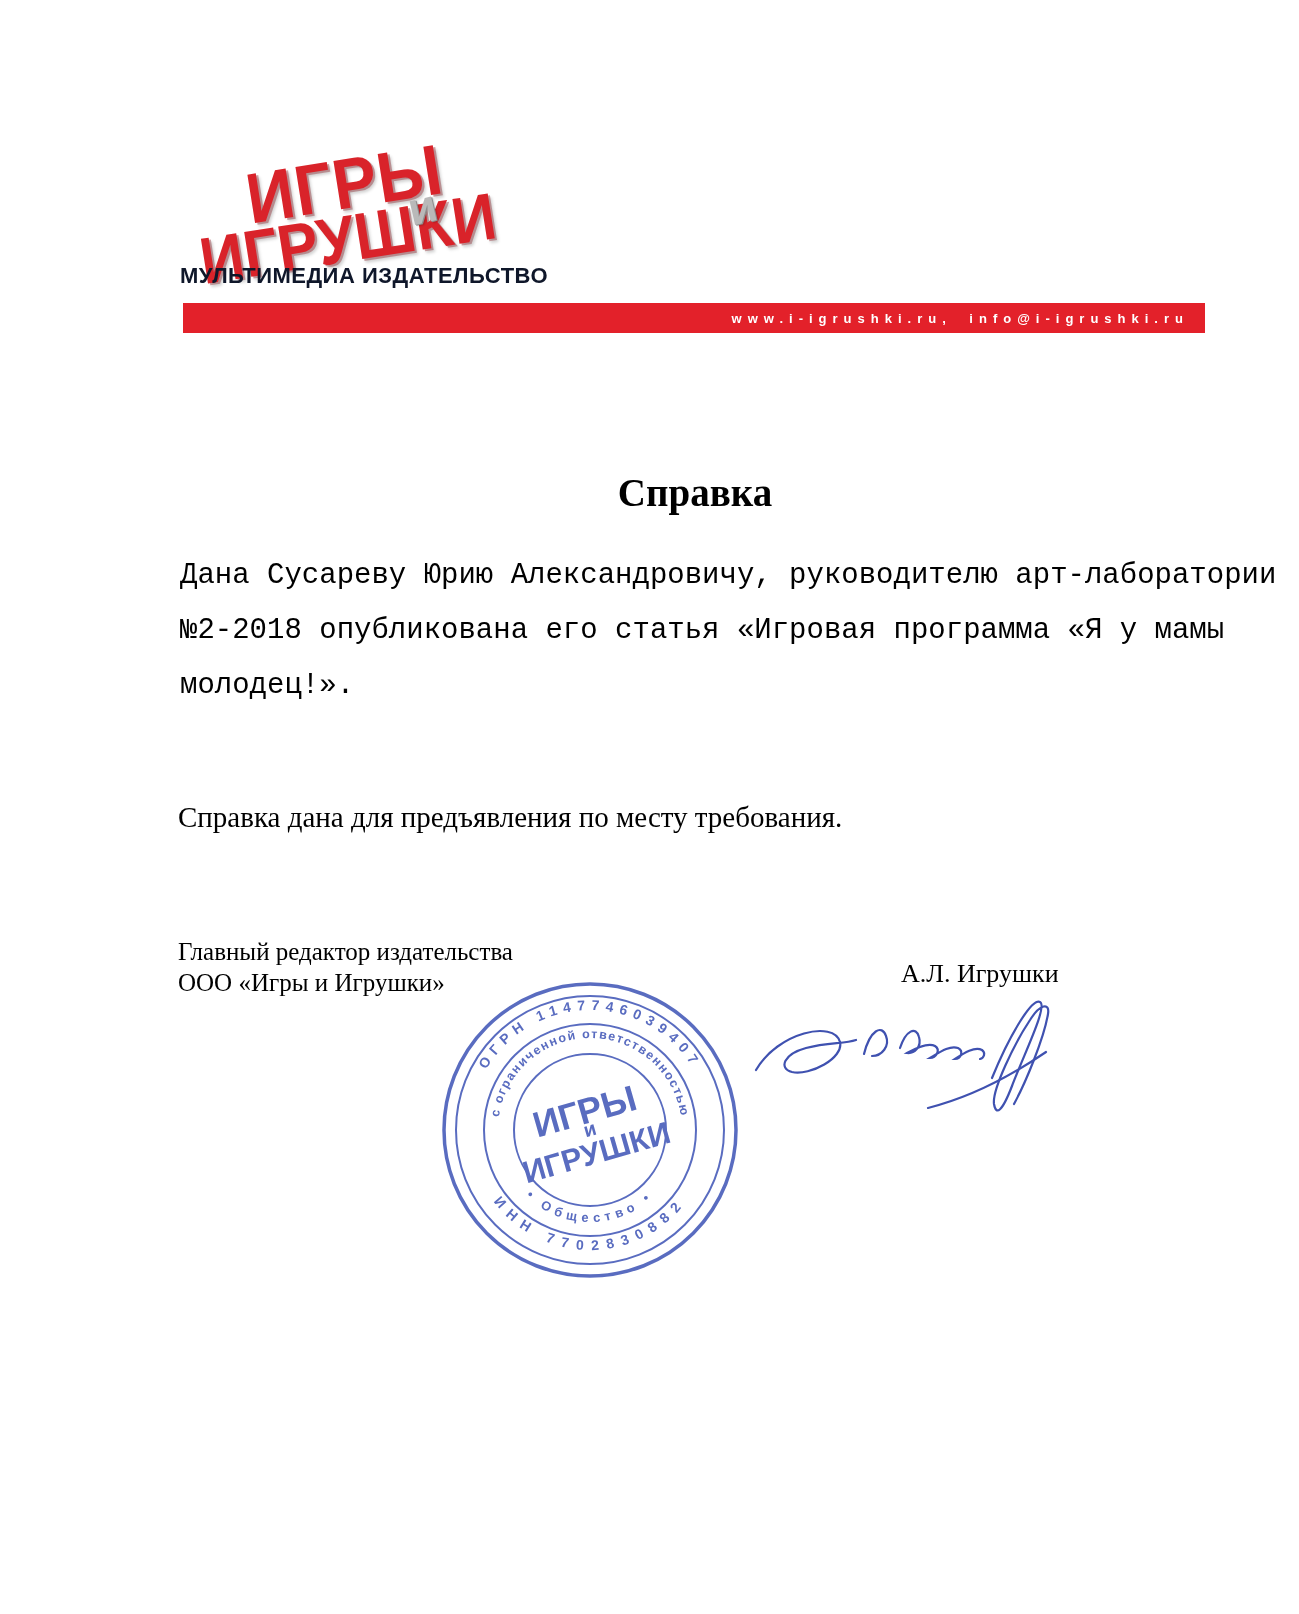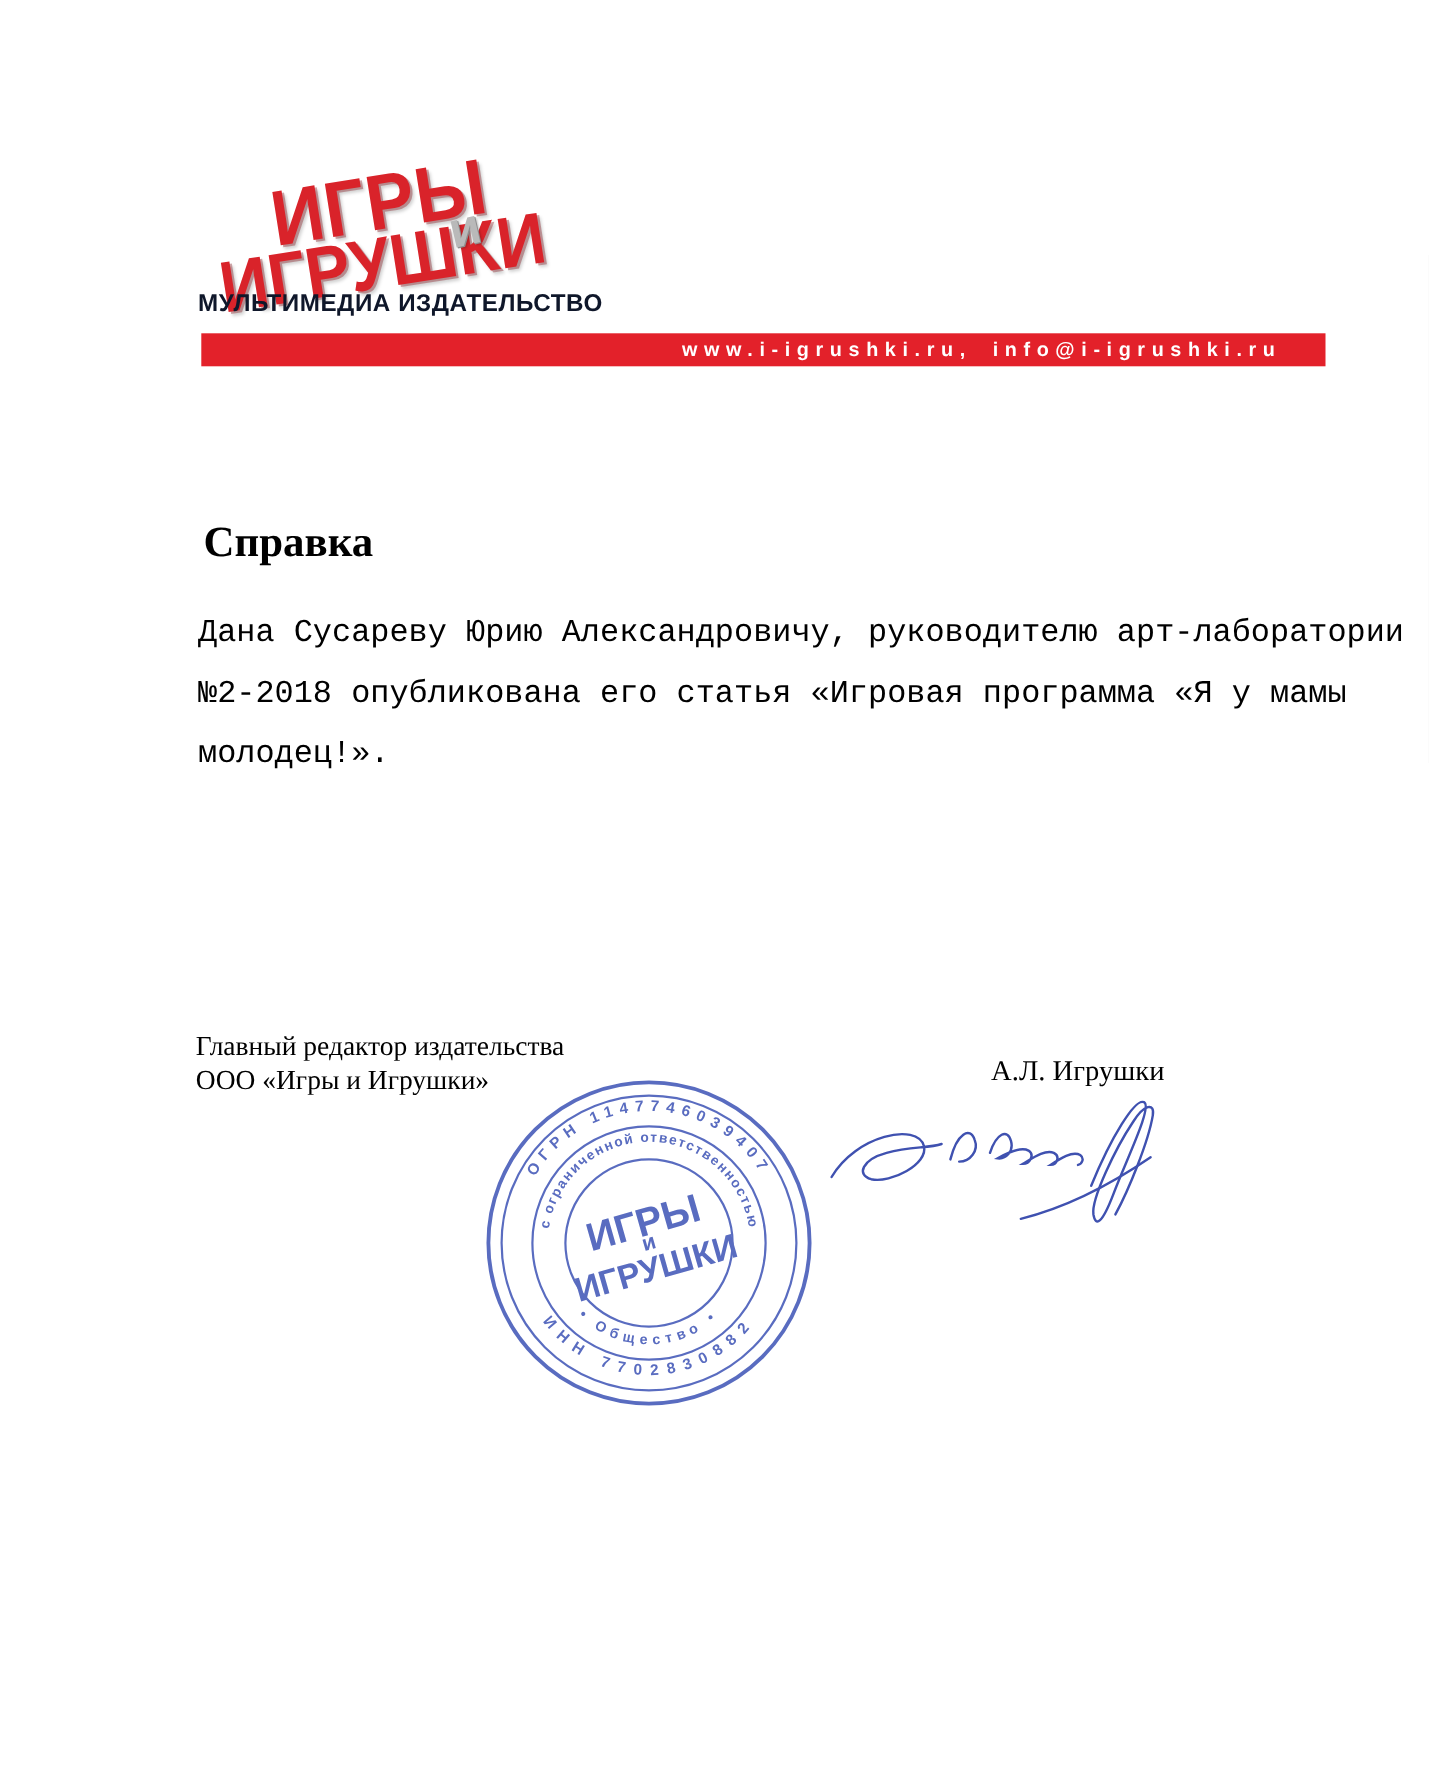--- a/index.html
+++ b/index.html
@@ -46,29 +46,29 @@
     font-weight:bold;font-size:22px;letter-spacing:0.5px;
     color:#0f172a;
   }
   .banner{
     position:absolute;left:183px;top:303px;width:1022px;height:30px;
     background:#e3212a;
     display:flex;align-items:center;justify-content:flex-end;
   }
   .banner-text{
     font-family:"Liberation Sans", sans-serif;
-    font-weight:bold;font-size:18px;
+    font-weight:bold;font-size:13px;
     letter-spacing:6px;word-spacing:8px;
     color:#ffffff;
-    padding-right:40px;white-space:nowrap;margin-left:45px;
+    padding-right:16px;white-space:nowrap;margin-left:45px;
   }
   
   .doc-title{
     position:absolute;left:185px;top:470px;width:1020px;
-    text-align:left;
+    text-align:center;
     font-weight:bold;font-size:39px;
     color:#000000;
   }
   .para1{
     position:absolute;left:180px;top:548px;width:980px;
     font-size:29px;line-height:55px;color:#000000;font-family:Liberation Mono, monospace;
   }
   .para2{
     position:absolute;left:178px;top:790px;width:980px;
     font-size:29px;line-height:55px;color:#000000;
@@ -113,20 +113,21 @@
 
   <div class="doc-title">Справка</div>
 
   <div class="para1">
     <div class="para-line">Дана Сусареву Юрию Александровичу, руководителю арт-лаборатории</div>
     <div class="para-line">№2-2018 опубликована его статья «Игровая программа «Я у мамы</div>
     <div class="para-line">молодец!».</div>
   </div>
 
   <div class="para2">
+    <div class="para-line">Справка дана для предъявления по месту требования.</div>
   </div>
 
   <div class="footer-block">
     <div>Главный редактор издательства</div>
     <div>ООО «Игры и Игрушки»</div>
   </div>
   <div class="sign-name">А.Л. Игрушки</div>
 
   <svg class="stamp" viewBox="0 0 300 300">
     <defs>

